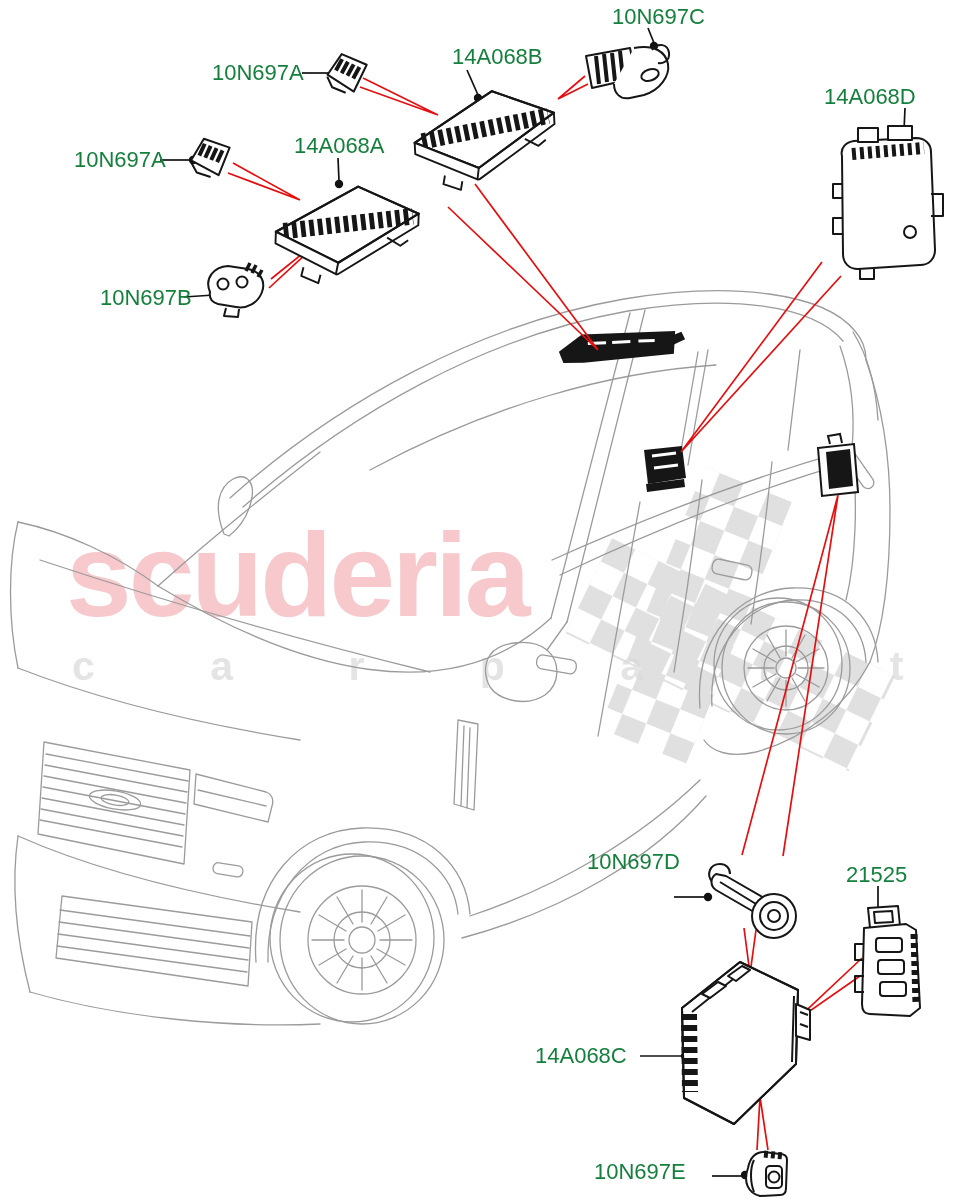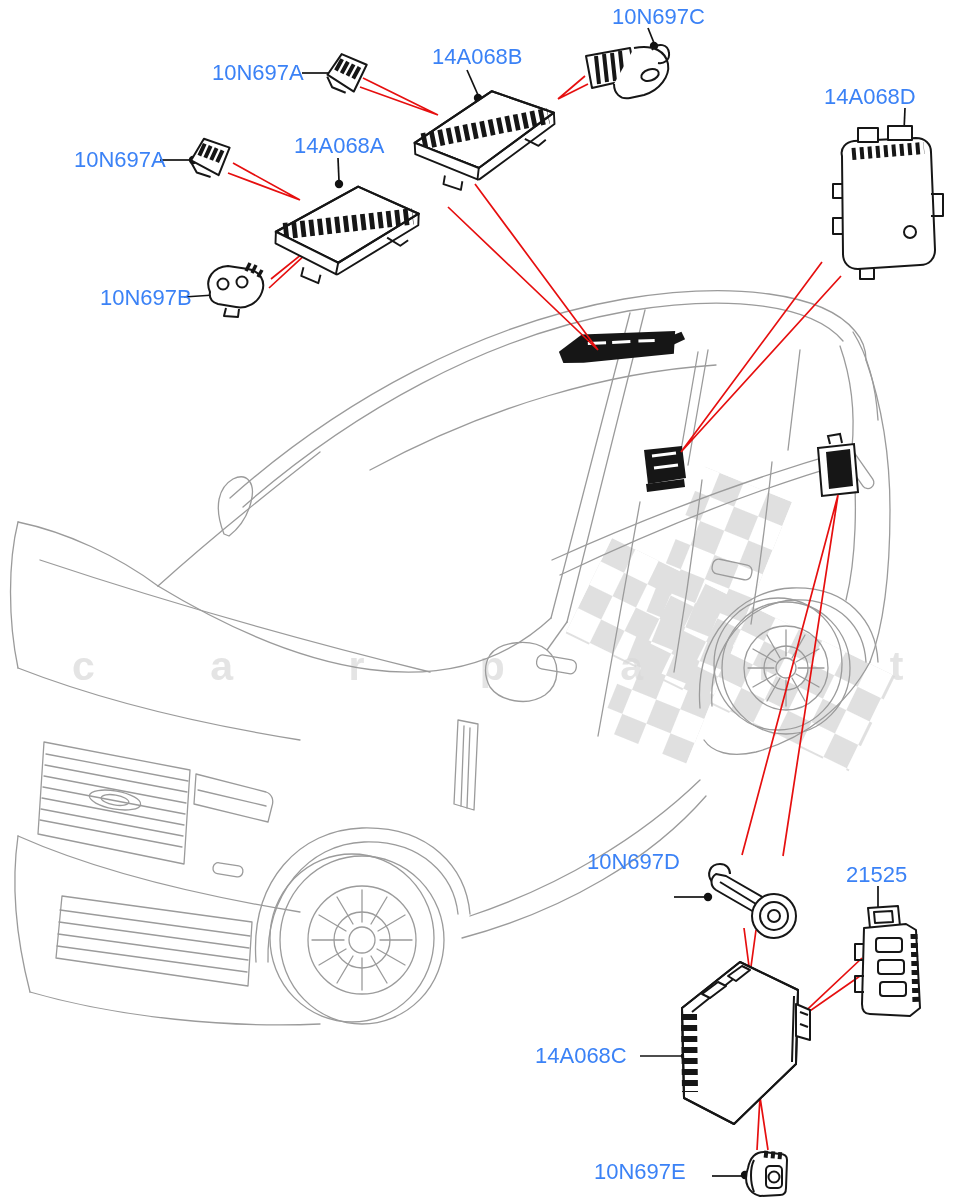--- a/index.html
+++ b/index.html
@@ -15,28 +15,29 @@
   }
   .wm-tag{
     position:absolute;left:72px;top:646px;z-index:0;
     font-size:41px;font-weight:bold;letter-spacing:52px;line-height:1;
     color:#e4e4e4;white-space:nowrap;user-select:none;
   }
   svg.diagram{position:absolute;left:0;top:0;z-index:1;}
   
   .callout{
     position:absolute;z-index:2;font-size:22px;line-height:1.1;
-    color:#3b82f6;white-space:nowrap;cursor:pointer;
+    color:#15803d;white-space:nowrap;cursor:pointer;
   }
 </style>
 </head>
 <body>
 
 <div id="stage">
 
+  <div class="wm-brand">scuderia</div>
   <div class="wm-tag">c a r   p a r t s</div>
 
   <svg class="diagram" width="955" height="1200" viewBox="0 0 955 1200">
 
     <defs>
       <pattern id="chk" width="52" height="52" patternUnits="userSpaceOnUse">
         <rect x="0" y="0" width="26" height="26" fill="#d9d9d9"></rect>
         <rect x="26" y="26" width="26" height="26" fill="#d9d9d9"></rect>
       </pattern>
 
@@ -310,21 +311,21 @@
         <path d="M8,20 C3,34 8,45 20,48 L40,47 C44,47 46,44 46,40 L47,12 C47,8 44,6 40,6 L24,4 C15,4 10,10 8,20 Z"></path>
         <path d="M24,6 L44,8" stroke-width="7" stroke-dasharray="4 3" fill="none"></path>
         <rect x="26" y="18" width="16" height="22" rx="4"></rect>
         <circle cx="34" cy="29" r="5.5"></circle>
         <path d="M14,12 C10,20 10,34 14,44" fill="none"></path>
       </g>
     </g>
   </svg>
 
   <div class="callout" style="left:212px;top:61px">10N697A</div>
-  <div class="callout" style="left:432px;top:45px">14A068B</div>
+  <div class="callout" style="left:452px;top:45px">14A068B</div>
   <div class="callout" style="left:612px;top:5px">10N697C</div>
   <div class="callout" style="left:824px;top:85px">14A068D</div>
   <div class="callout" style="left:74px;top:148px">10N697A</div>
   <div class="callout" style="left:294px;top:134px">14A068A</div>
   <div class="callout" style="left:100px;top:286px">10N697B</div>
   <div class="callout" style="left:587px;top:850px">10N697D</div>
   <div class="callout" style="left:846px;top:863px">21525</div>
   <div class="callout" style="left:535px;top:1044px">14A068C</div>
   <div class="callout" style="left:594px;top:1160px">10N697E</div>
 </div>

